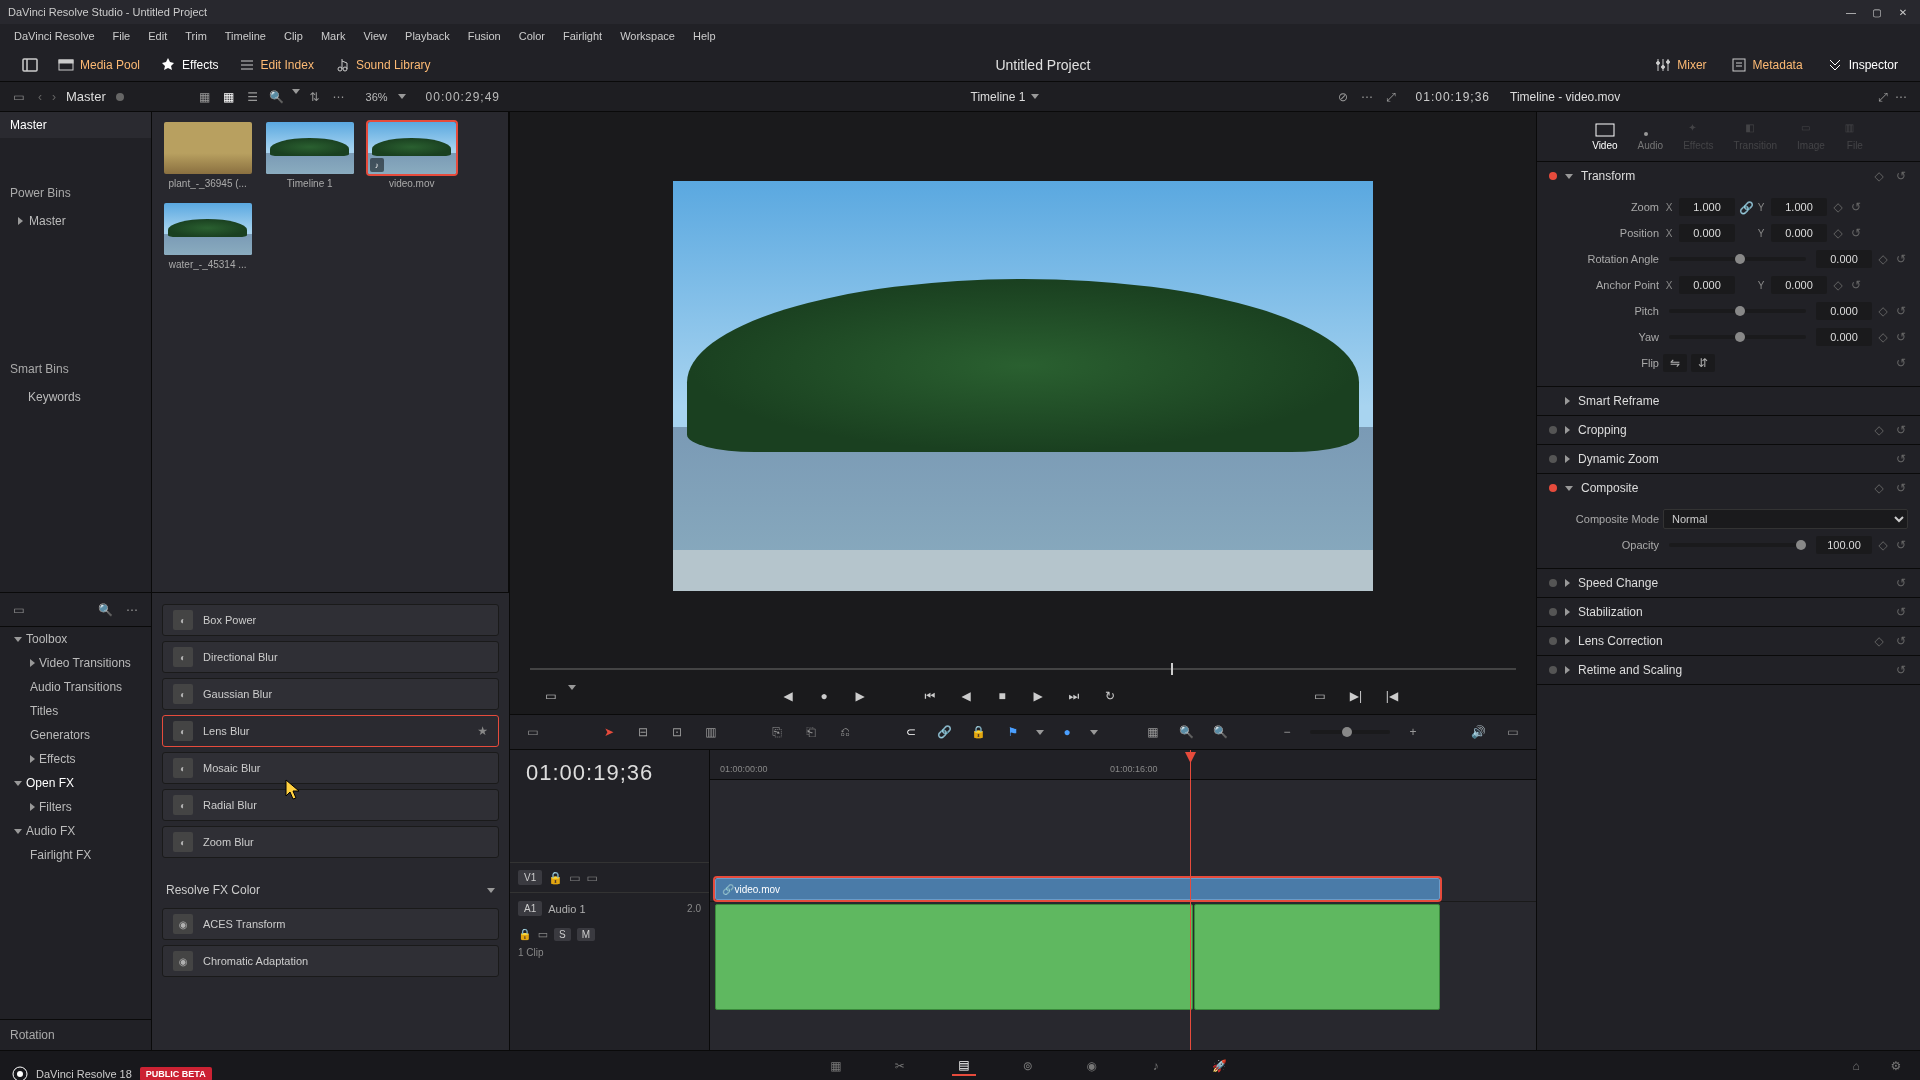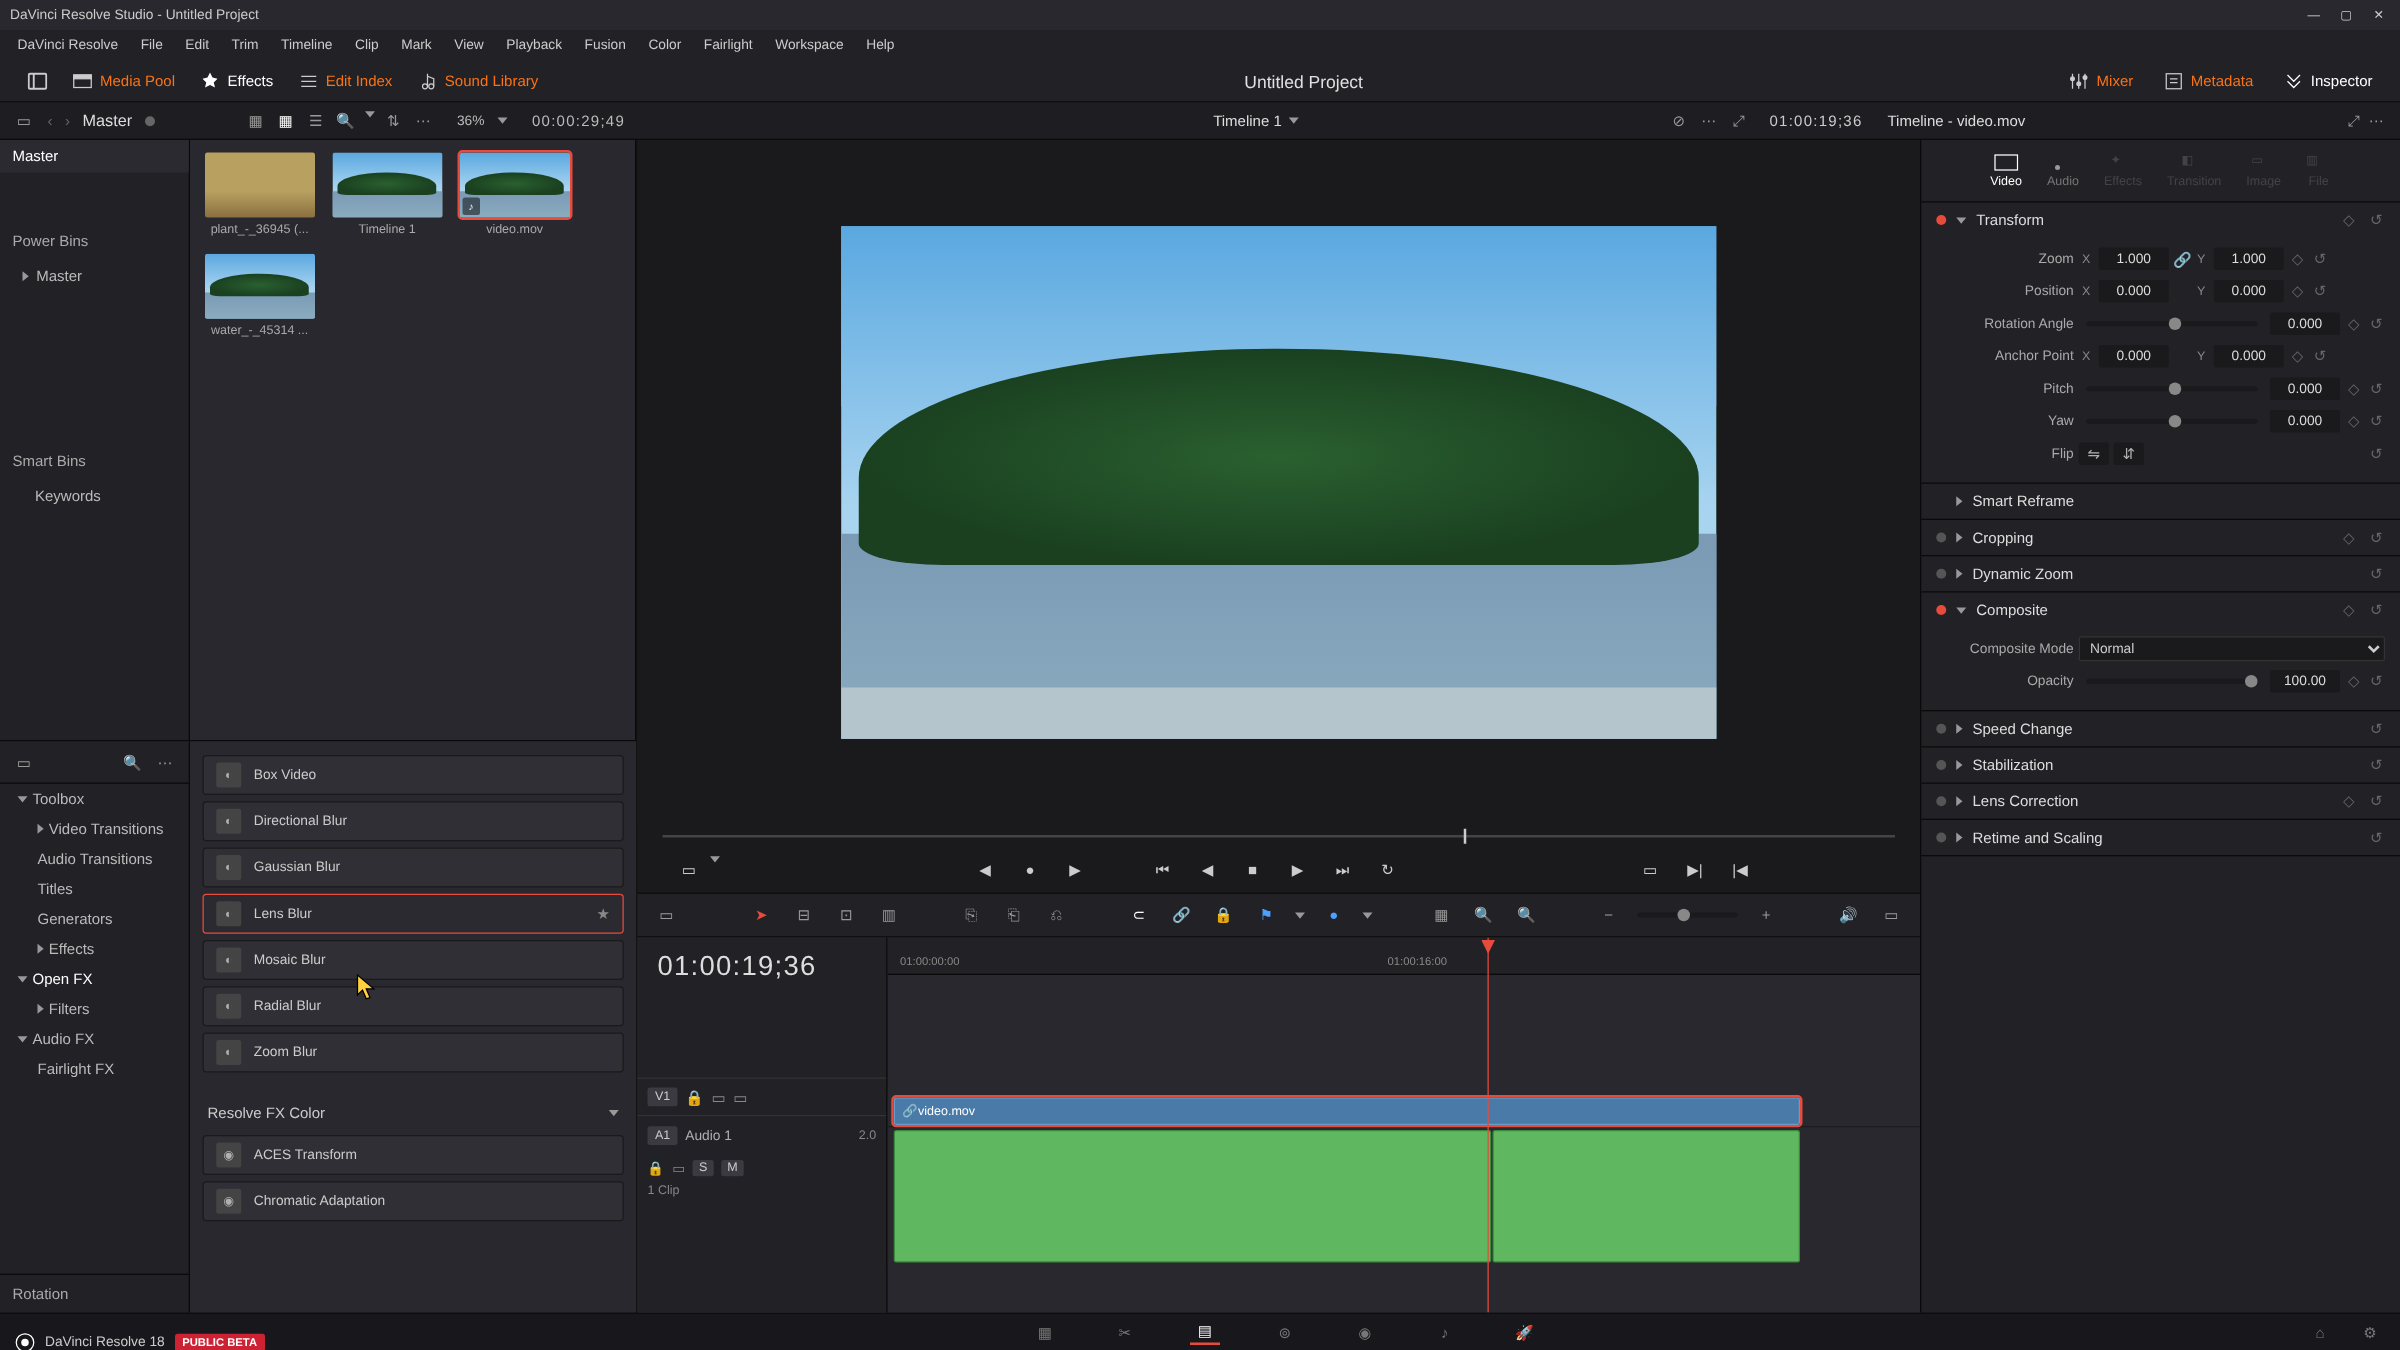--- a/index.html
+++ b/index.html
@@ -10,21 +10,21 @@
 .titlebar-left { font-size: 11px; color: #ccc; }
 .titlebar-right { display: flex; gap: 8px; }
 .win-btn { width: 18px; height: 14px; display: flex; align-items: center; justify-content: center; color: #ccc; cursor: pointer; font-size: 10px; }
 
 
 .menubar { height: 24px; background: #212126; display: flex; align-items: center; padding: 0 6px; gap: 2px; }
 .menu-item { padding: 3px 8px; font-size: 11px; color: #ccc; cursor: pointer; }
 
 
 .toolbar { height: 34px; background: #212126; display: flex; align-items: center; padding: 0 12px; border-bottom: 1px solid #0a0a0a; }
-.tool-btn { display: flex; align-items: center; gap: 6px; padding: 4px 10px; font-size: 12px; color: #f97316; cursor: pointer; }
+.tool-btn { display: flex; align-items: center; gap: 6px; padding: 4px 10px; font-size: 12px; color: #fdba74; cursor: pointer; }
 .tool-btn svg, .tool-btn .ico { width: 16px; height: 16px; }
 .project-title { flex: 1; text-align: center; font-size: 14px; color: #e0e0e0; font-weight:500; }
 .toolbar-right { display: flex; gap: 4px; }
 
 
 .subheader { height: 30px; background: #1e1e22; display: flex; align-items: center; border-bottom: 1px solid #0a0a0a; }
 .sub-left { width: 510px; display: flex; align-items: center; padding: 0 10px; gap: 10px; }
 .sub-center { flex: 1; display: flex; align-items: center; justify-content: center; position: relative; }
 .sub-right { width: 420px; display: flex; align-items: center; padding: 0 10px; }
 .master-label { font-size: 13px; color: #ddd; }
@@ -359,21 +359,21 @@
             <span class="chev down"></span>
             <span>Audio FX</span>
           </div>
         <div class="fx-tree-item child">Fairlight FX</div>
         <div style="flex:1"></div>
         <div class="bin-header" style="border-top:1px solid #0a0a0a">Rotation</div>
       </div>
       <div class="fx-list">
         <div class="fx-item">
             <div class="fx-item-icon">◐</div>
-            <span class="fx-item-label">Box Video</span>
+            <span class="fx-item-label">Box Power</span>
           </div>
         <div class="fx-item">
             <div class="fx-item-icon">◐</div>
             <span class="fx-item-label">Directional Blur</span>
           </div>
         <div class="fx-item">
             <div class="fx-item-icon">◐</div>
             <span class="fx-item-label">Gaussian Blur</span>
           </div>
         <div class="fx-item sel">

